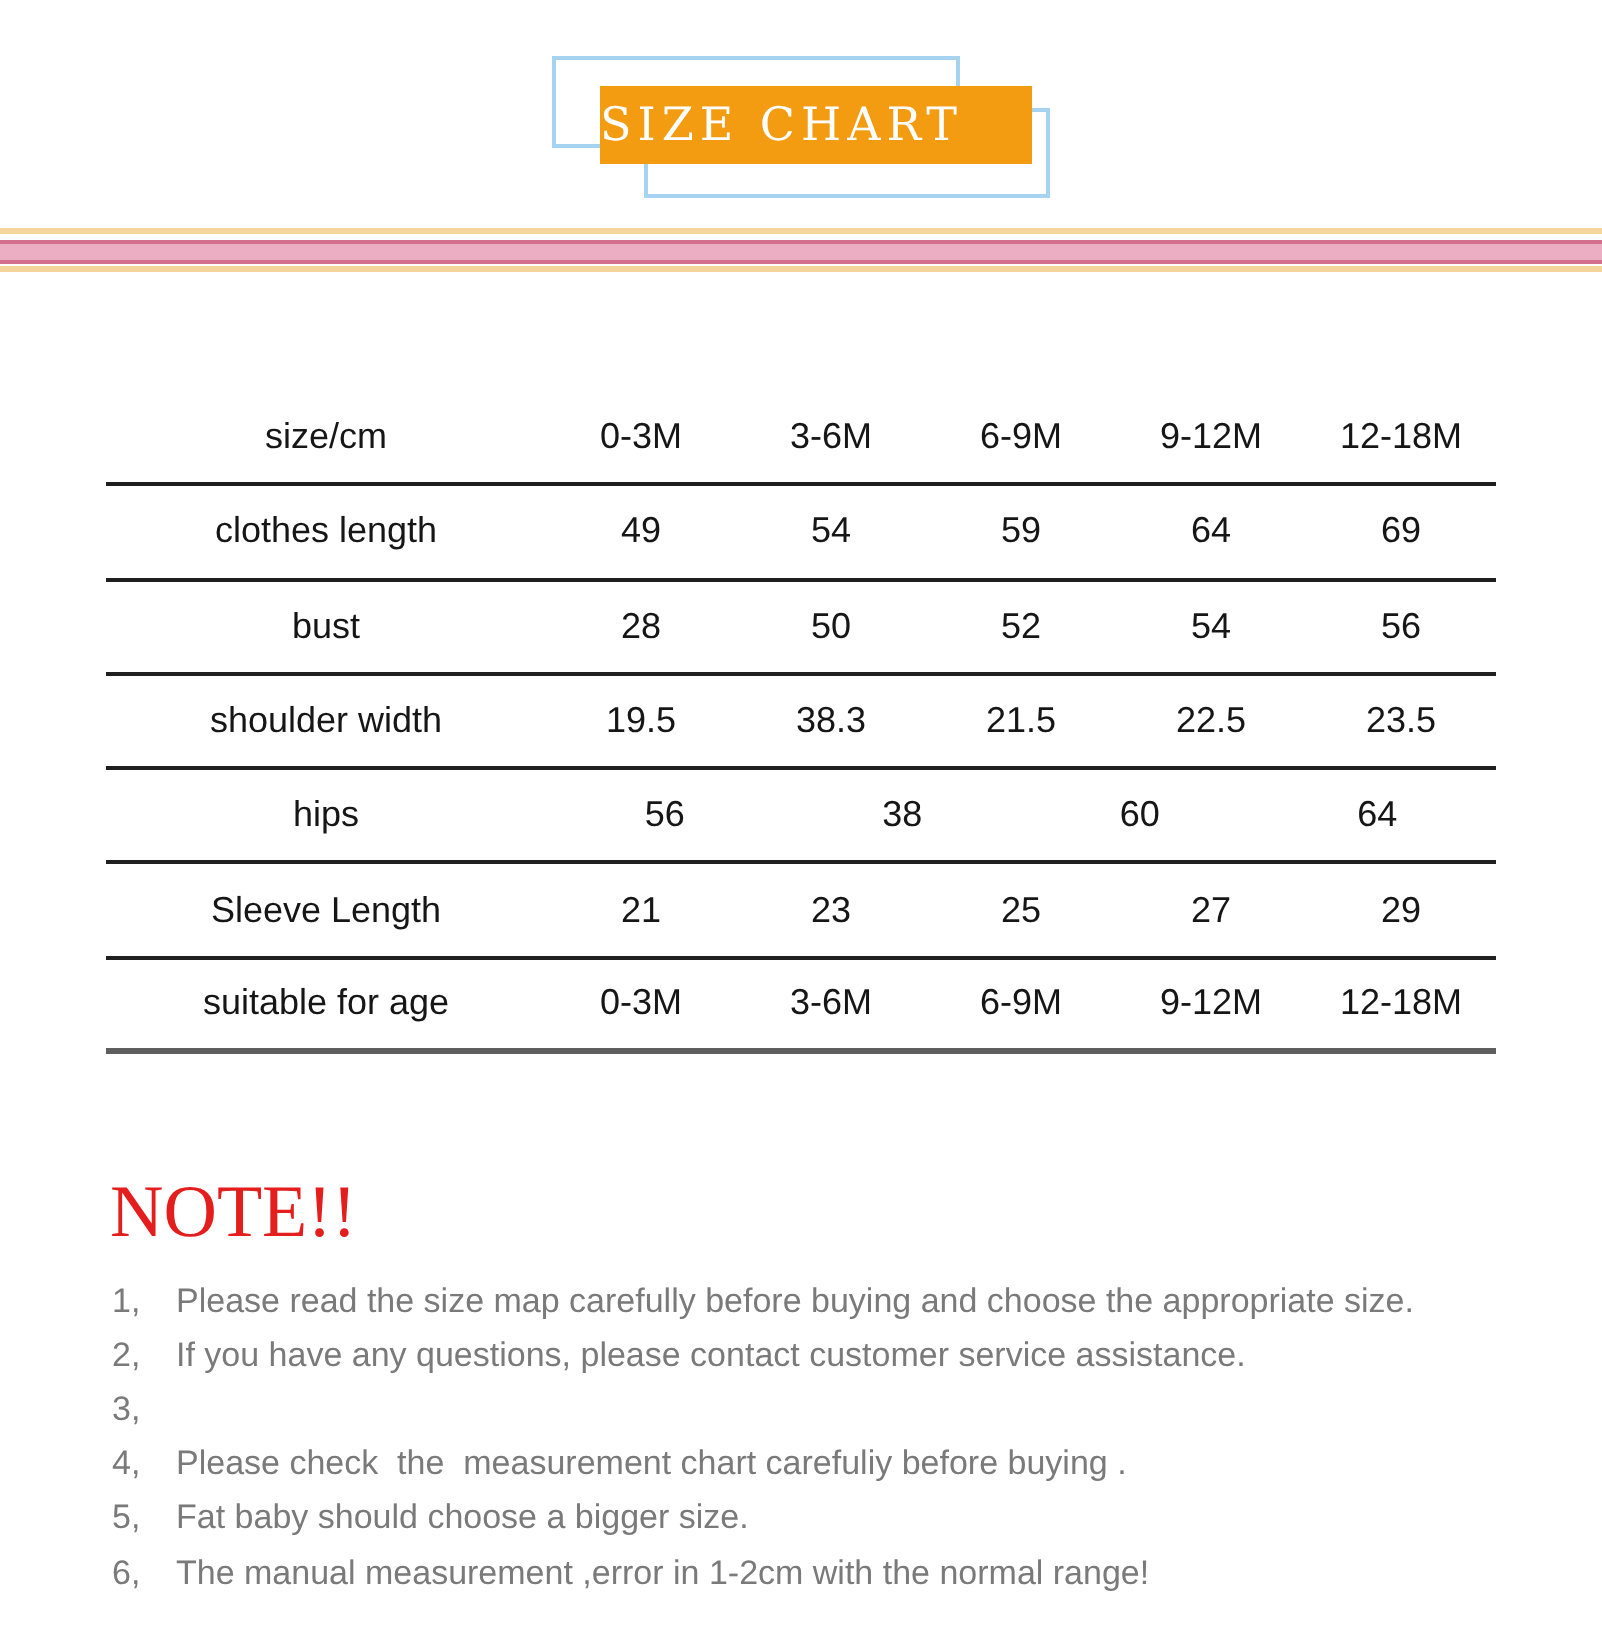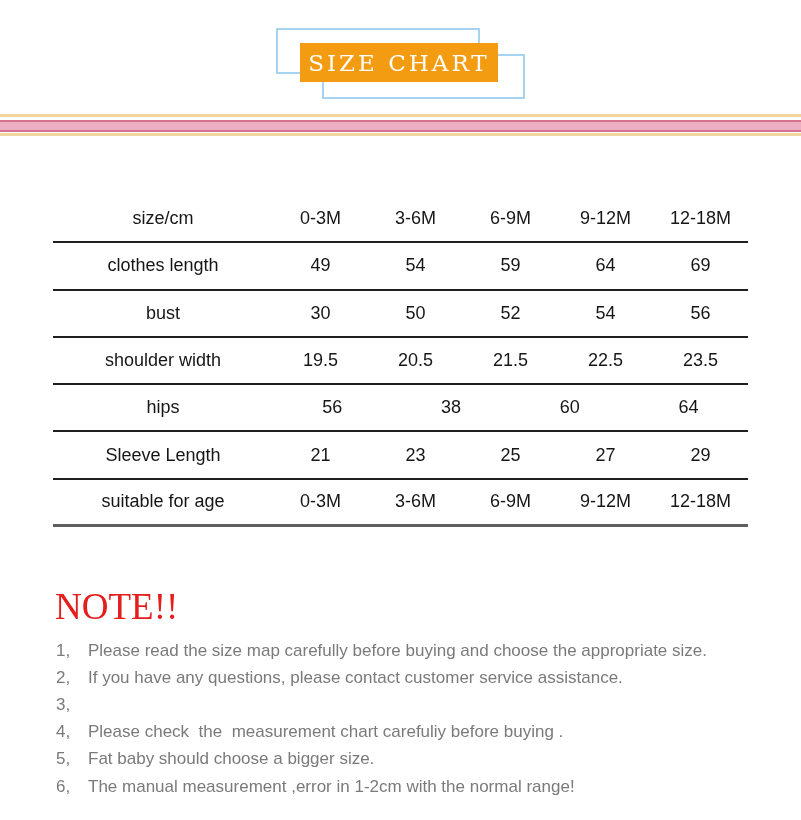--- a/index.html
+++ b/index.html
@@ -6,23 +6,23 @@
   .page{
     position:relative;width:801px;height:820px;background:#ffffff;overflow:hidden;
     font-family:"Liberation Sans", sans-serif;
   }
 
   
   .blue-rect{position:absolute;border:2px solid var(--outline-blue,#A6D4F0);background:transparent;}
   .blue-rect.back{left:276px;top:28px;width:200px;height:42px;}
   .blue-rect.front{left:322px;top:54px;width:199px;height:41px;}
   .banner{
-    position:absolute;left:300px;top:43px;width:198px;height:39px;
+    position:absolute;left:300px;top:43px;width:216px;height:39px;
     background:var(--accent-orange,#F39C11);
-    display:flex;align-items:center;justify-content:center;
+    display:flex;align-items:center;justify-content:flex-start;
   }
   .banner-title{
     color:#ffffff;font-family:"DejaVu Serif", serif;
     font-size:23px;letter-spacing:3px;white-space:pre;
   }
 
   
   .stripe{position:absolute;left:0;width:801px;}
   .stripe.orange1{top:114px;height:3px;background:var(--stripe-orange,#F4D59E);}
   .stripe.pink{
@@ -90,30 +90,30 @@
       <div class="trow">
         <div class="tcell tlabel">clothes length</div>
         <div class="tcell">49</div>
         <div class="tcell">54</div>
         <div class="tcell">59</div>
         <div class="tcell">64</div>
         <div class="tcell">69</div>
       </div>
       <div class="trow">
         <div class="tcell tlabel">bust</div>
-        <div class="tcell">30</div>
+        <div class="tcell">28</div>
         <div class="tcell">50</div>
         <div class="tcell">52</div>
         <div class="tcell">54</div>
         <div class="tcell">56</div>
       </div>
       <div class="trow">
         <div class="tcell tlabel">shoulder width</div>
         <div class="tcell">19.5</div>
-        <div class="tcell">20.5</div>
+        <div class="tcell">38.3</div>
         <div class="tcell">21.5</div>
         <div class="tcell">22.5</div>
         <div class="tcell">23.5</div>
       </div>
       <div class="trow">
         <div class="tcell tlabel">hips</div>
         <div class="tcell">56</div>
         <div class="tcell">38</div>
         <div class="tcell">60</div>
         <div class="tcell">64</div>

